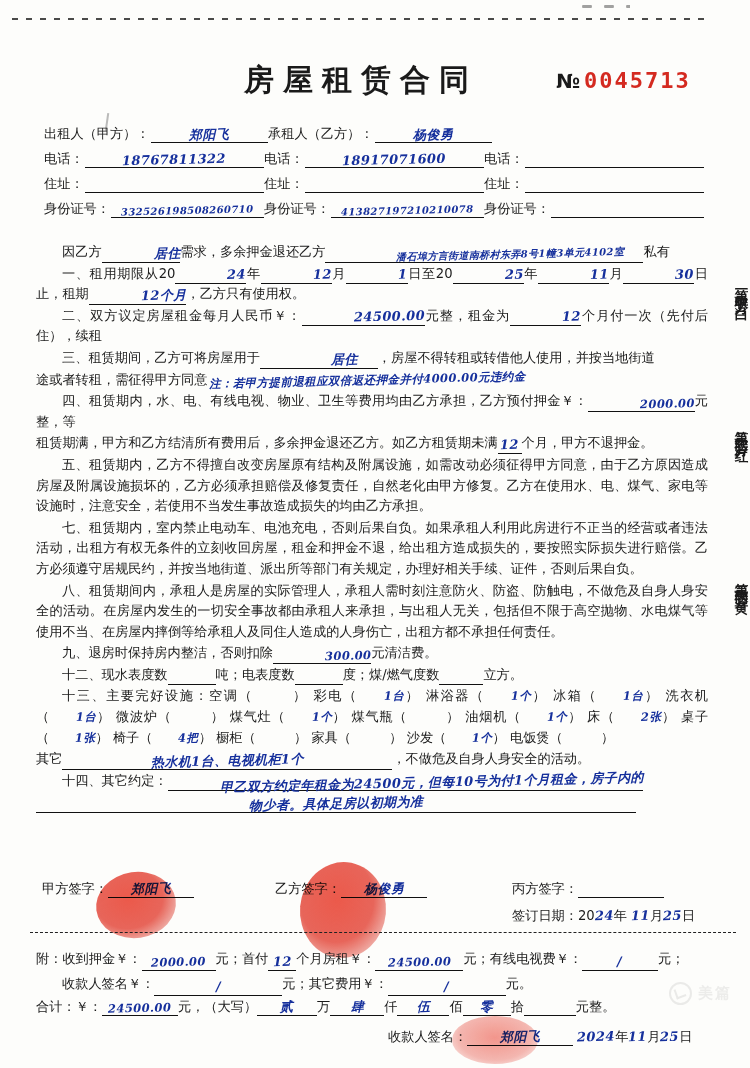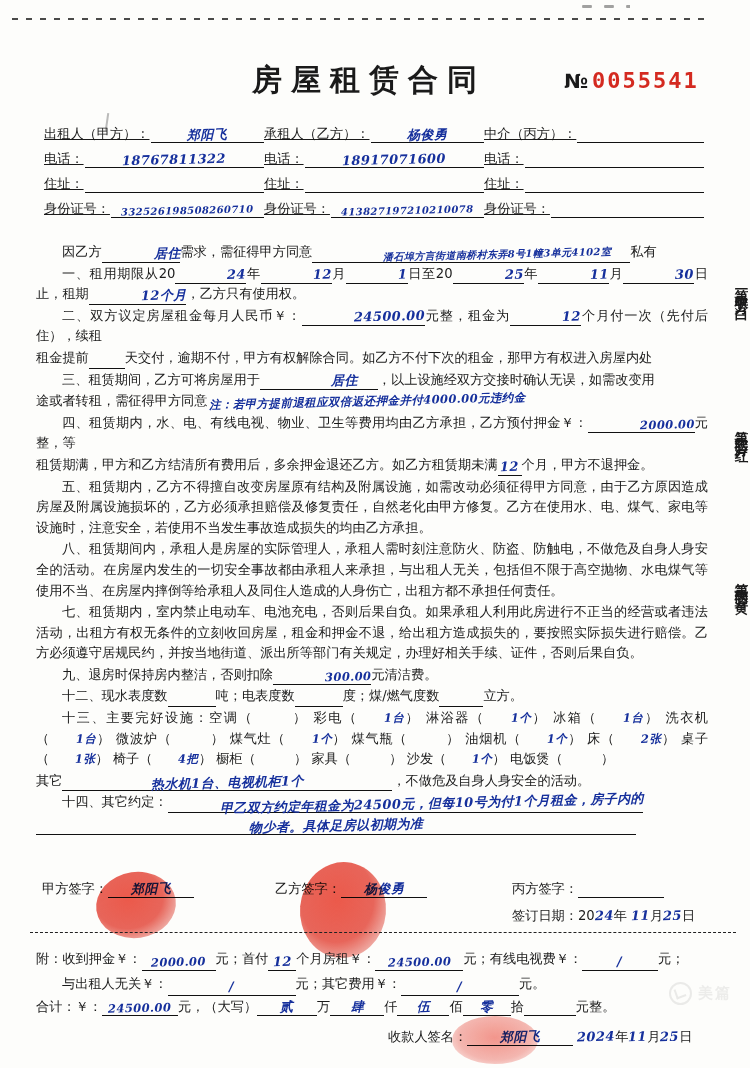--- a/index.html
+++ b/index.html
@@ -15,41 +15,41 @@
 
   
   .perf-top{position:absolute;top:18px;left:8px;right:40px;height:2px;
     background-image:radial-gradient(circle, #2a2a2a 40%, transparent 45%);
     background-size:14px 3px;background-repeat:repeat-x;opacity:.85;}
   .perf-scrap{position:absolute;top:5px;right:120px;width:54px;height:3px;
     background-image:radial-gradient(circle,#444 40%,transparent 45%);
     background-size:22px 3px;background-repeat:repeat-x;opacity:.5;}
 
   
-  .title-row{position:absolute;top:60px;left:12px;width:610px;height:46px;}
+  .title-row{position:absolute;top:60px;left:4px;width:610px;height:46px;}
   .title{position:absolute;left:240px;top:0;font-size:30px;font-weight:bold;
     letter-spacing:9px;font-family:"DejaVu Sans","Liberation Sans",sans-serif;}
   .nobox{position:absolute;left:552px;top:8px;font-size:20px;font-weight:bold;}
   .no-num{color:#d42a20;font-size:22px;letter-spacing:2px;margin-left:4px;
      font-family:"DejaVu Sans Mono","Liberation Mono",monospace;font-weight:bold;}
   .hand{
     font-family:"DejaVu Serif","Liberation Serif",serif;
     color:#16309c;font-style:italic;font-weight:bold;
     font-size:13px;letter-spacing:.4px;
     transform:rotate(-1.4deg);display:inline-block;
   }
   .hand.sm{font-size:11.5px;}
   .hand.tiny{font-size:10px;}
   .ul{display:inline-block;border-bottom:1.1px solid #111;text-align:center;
       vertical-align:bottom;line-height:1.15;}
 
   
   .hdr{position:absolute;left:44px;top:118px;width:660px;}
   .hdr-row{display:flex;height:25px;align-items:flex-end;}
-  .hdr-cell{width:224px;display:flex;text-decoration:underline;}
+  .hdr-cell{width:224px;display:flex;}
   .hdr-cell .lbl{font-size:13.2px;white-space:nowrap;}
   .hdr-cell .ul{flex:1;height:17px;margin-left:1px;}
 
   
   .body{position:absolute;left:36px;top:242px;width:672px;}
   .p{font-size:13.2px;line-height:20.6px;text-align:justify;margin:0 0 1px 0;}
   .p.ind{text-indent:26px;}
 
   
   .vert{position:absolute;right:2px;writing-mode:vertical-rl;
@@ -101,38 +101,34 @@
 
 <div class="page">
 
   <div class="perf-top"></div>
   <div class="perf-scrap"></div>
   <div class="smudge" style="left:106px;top:113px;width:2px;height:18px;transform:rotate(8deg);"></div>
 
   <div class="title-row">
     <div class="title">房屋租赁合同</div>
     <div class="nobox">
-      <span>№</span><span class="no-num">0055541</span>
+      <span>№</span><span class="no-num">0045713</span>
     </div>
   </div>
 
   <div class="hdr">
     <div class="hdr-row">
       <div class="hdr-cell">
         <span class="lbl">出租人（甲方）：</span>
         <span class="ul"><span class="hand">郑阳飞</span></span>
       </div>
       <div class="hdr-cell">
         <span class="lbl">承租人（乙方）：</span>
         <span class="ul"><span class="hand">杨俊勇</span></span>
       </div>
-      <div class="hdr-cell">
-        <span class="lbl">中介（丙方）：</span>
-        <span class="ul"><span class="hand"></span></span>
-      </div>
     </div>
     <div class="hdr-row">
       <div class="hdr-cell">
         <span class="lbl">电话：</span>
         <span class="ul"><span class="hand">18767811322</span></span>
       </div>
       <div class="hdr-cell">
         <span class="lbl">电话：</span>
         <span class="ul"><span class="hand">18917071600</span></span>
       </div>
@@ -167,51 +163,48 @@
       <div class="hdr-cell">
         <span class="lbl">身份证号：</span>
         <span class="ul"><span class="hand tiny"></span></span>
       </div>
     </div>
   </div>
 
   <div class="body">
 
     <p class="p ind">
-      <span>因乙方</span><span class="ul" style="min-width:62px;"><span class="hand">居住</span></span><span>需求，需征得甲方同意</span><span class="ul" style="min-width:318px;"><span class="hand tiny">潘石埠方言街道南桥村东弄8号1幢3单元4102室</span></span><span>私有</span>
+      <span>因乙方</span><span class="ul" style="min-width:62px;"><span class="hand">居住</span></span><span>需求，多余押金退还乙方</span><span class="ul" style="min-width:318px;"><span class="hand tiny">潘石埠方言街道南桥村东弄8号1幢3单元4102室</span></span><span>私有</span>
     </p>
 
     <p class="p ind">
       <span>一、租用期限从20</span><span class="ul" style="min-width:24px;"><span class="hand">24</span></span><span>年</span><span class="ul" style="min-width:28px;"><span class="hand">12</span></span><span>月</span><span class="ul" style="min-width:26px;"><span class="hand">1</span></span><span>日至20</span><span class="ul" style="min-width:28px;"><span class="hand">25</span></span><span>年</span><span class="ul" style="min-width:28px;"><span class="hand">11</span></span><span>月</span><span class="ul" style="min-width:26px;"><span class="hand">30</span></span><span>日止，租期</span><span class="ul" style="min-width:50px;"><span class="hand">12个月</span></span><span>，乙方只有使用权。</span>
     </p>
 
     <p class="p ind">
       <span>二、双方议定房屋租金每月人民币￥：</span><span class="ul" style="min-width:76px;"><span class="hand">24500.00</span></span><span>元整，租金为</span><span class="ul" style="min-width:46px;"><span class="hand">12</span></span><span>个月付一次（先付后住），续租</span>
     </p>
-    <p class="p">
-      <span>租金提前</span><span class="ul" style="min-width:36px;"><span class="hand"></span></span><span>天交付，逾期不付，甲方有权解除合同。如乙方不付下次的租金，那甲方有权进入房屋内处</span>
-    </p>
-
-    <p class="p ind">
-      <span>三、租赁期间，乙方可将房屋用于</span><span class="ul" style="min-width:118px;"><span class="hand">居住</span></span><span>，以上设施经双方交接时确认无误，如需改变用</span>
+
+    <p class="p ind">
+      <span>三、租赁期间，乙方可将房屋用于</span><span class="ul" style="min-width:118px;"><span class="hand">居住</span></span><span>，房屋不得转租或转借他人使用，并按当地街道</span>
     </p>
     <p class="p">
       <span>途或者转租，需征得甲方同意</span><span class="hand sm" style="margin-left:2px;">注：若甲方提前退租应双倍返还押金并付4000.00元违约金</span>
     </p>
 
     <p class="p ind">
       <span>四、租赁期内，水、电、有线电视、物业、卫生等费用均由乙方承担，乙方预付押金￥：</span><span class="ul" style="min-width:58px;"><span class="hand sm">2000.00</span></span><span>元整，等</span>
     </p>
     <p class="p">
       <span>租赁期满，甲方和乙方结清所有费用后，多余押金退还乙方。如乙方租赁期未满</span><span class="ul" style="min-width:24px;"><span class="hand">12</span></span><span>个月，甲方不退押金。</span>
     </p>
 
     <p class="p ind">五、租赁期内，乙方不得擅自改变房屋原有结构及附属设施，如需改动必须征得甲方同意，由于乙方原因造成房屋及附属设施损坏的，乙方必须承担赔偿及修复责任，自然老化由甲方修复。乙方在使用水、电、煤气、家电等设施时，注意安全，若使用不当发生事故造成损失的均由乙方承担。</p>
+    <p class="p ind">七、租赁期内，室内禁止电动车、电池充电，否则后果自负。如果承租人利用此房进行不正当的经营或者违法活动，出租方有权无条件的立刻收回房屋，租金和押金不退，给出租方造成损失的，要按照实际损失进行赔偿。乙方必须遵守居规民约，并按当地街道、派出所等部门有关规定，办理好相关手续、证件，否则后果自负。</p>
     <p class="p ind">八、租赁期间内，承租人是房屋的实际管理人，承租人需时刻注意防火、防盗、防触电，不做危及自身人身安全的活动。在房屋内发生的一切安全事故都由承租人来承担，与出租人无关，包括但不限于高空抛物、水电煤气等使用不当、在房屋内摔倒等给承租人及同住人造成的人身伤亡，出租方都不承担任何责任。</p>
-    <p class="p ind">七、租赁期内，室内禁止电动车、电池充电，否则后果自负。如果承租人利用此房进行不正当的经营或者违法活动，出租方有权无条件的立刻收回房屋，租金和押金不退，给出租方造成损失的，要按照实际损失进行赔偿。乙方必须遵守居规民约，并按当地街道、派出所等部门有关规定，办理好相关手续、证件，否则后果自负。</p>
 
     <p class="p ind">
       <span>九、退房时保持房内整洁，否则扣除</span><span class="ul" style="min-width:60px;"><span class="hand sm">300.00</span></span><span>元清洁费。</span>
     </p>
 
 
     <p class="p ind">
       <span>十二、现水表度数</span><span class="ul" style="min-width:48px;"><span class="hand"></span></span><span>吨；电表度数</span><span class="ul" style="min-width:48px;"><span class="hand"></span></span><span>度；煤/燃气度数</span><span class="ul" style="min-width:44px;"><span class="hand"></span></span><span>立方。</span>
     </p>
 
@@ -252,21 +245,21 @@
   <div class="stamp st1"></div>
   <div class="stamp st2"></div>
 
   <div class="dashline"></div>
 
   <div class="rec">
     <div>
       <span>附：收到押金￥：</span><span class="ul" style="min-width:74px;"><span class="hand sm">2000.00</span></span><span>元；首付</span><span class="ul" style="min-width:28px;"><span class="hand">12</span></span><span>个月房租￥：</span><span class="ul" style="min-width:88px;"><span class="hand sm">24500.00</span></span><span>元；有线电视费￥：</span><span class="ul" style="min-width:76px;"><span class="hand">/</span></span><span>元；</span>
     </div>
     <div style="margin-left:26px;">
-      <span>与出租人无关￥：</span><span class="ul" style="min-width:128px;"><span class="hand">/</span></span><span>元；其它费用￥：</span><span class="ul" style="min-width:118px;"><span class="hand">/</span></span><span>元。</span>
+      <span>收款人签名￥：</span><span class="ul" style="min-width:128px;"><span class="hand">/</span></span><span>元；其它费用￥：</span><span class="ul" style="min-width:118px;"><span class="hand">/</span></span><span>元。</span>
     </div>
   </div>
 
   <div class="total">
     <span>合计：￥：</span><span class="ul" style="min-width:76px;"><span class="hand sm">24500.00</span></span><span>元，（大写）</span><span class="ul" style="min-width:60px;"><span class="hand">贰</span></span><span>万</span><span class="ul" style="min-width:54px;"><span class="hand">肆</span></span><span>仟</span><span class="ul" style="min-width:52px;"><span class="hand">伍</span></span><span>佰</span><span class="ul" style="min-width:48px;"><span class="hand">零</span></span><span>拾</span><span class="ul" style="min-width:52px;"></span><span>元整。</span>
   </div>
 
   <div class="payee">
     <span>收款人签名：</span><span class="ul" style="min-width:106px;"><span class="hand">郑阳飞</span></span>&nbsp;<span class="hand">2024</span><span>年</span><span class="hand">11</span><span>月</span><span class="hand">25</span><span>日</span>
   </div>

